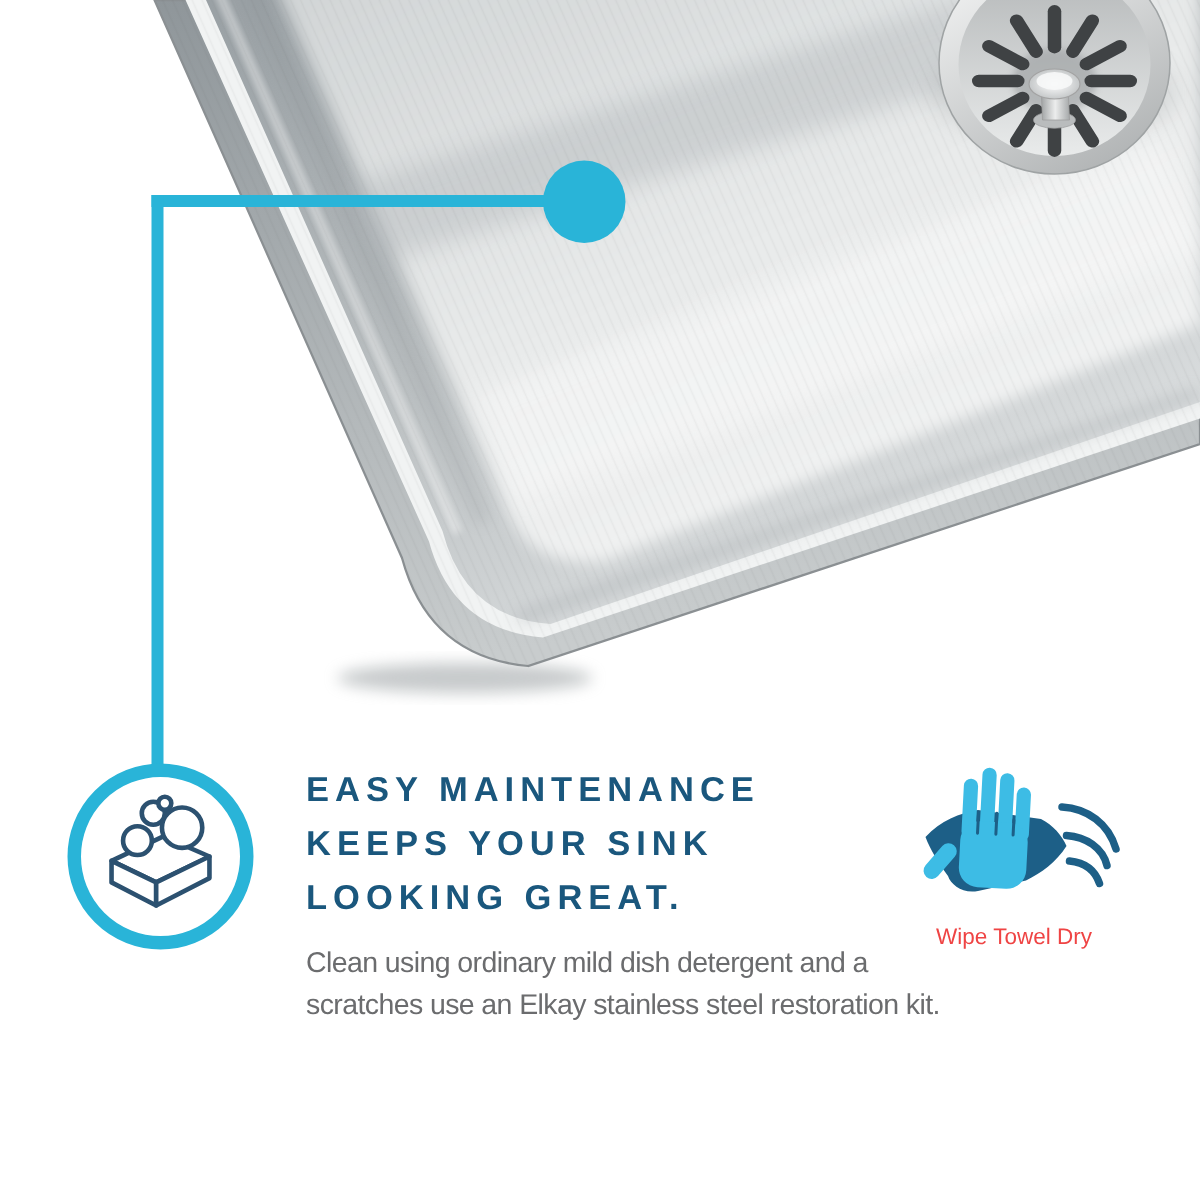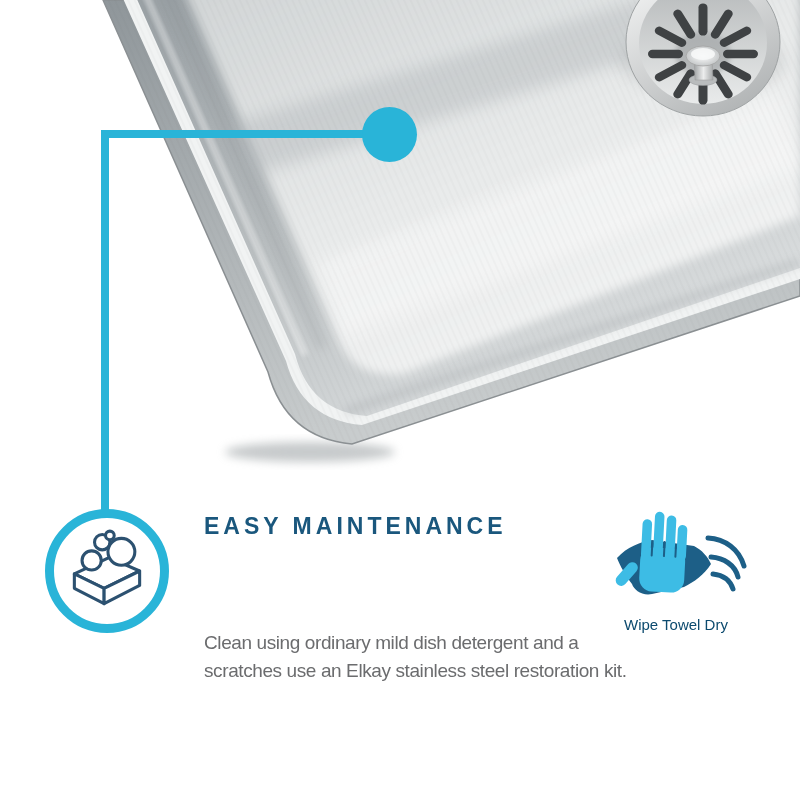--- a/index.html
+++ b/index.html
@@ -15,21 +15,21 @@
          border-radius:50%;background:#fff;display:flex;align-items:center;justify-content:center;}
   
   .headline{position:absolute;left:204px;top:508px;color:#1A577D;font-weight:bold;
             font-size:23px;letter-spacing:4px;line-height:36px;white-space:nowrap;}
   
   .bodytext{position:absolute;left:204px;top:629px;color:#6B6C6E;font-size:19px;
             letter-spacing:-0.4px;line-height:28px;white-space:nowrap;}
   
   .wipe-icon{position:absolute;left:592px;top:504px;width:172px;height:110px;}
   .wipe-label{position:absolute;left:590px;top:616px;width:172px;text-align:center;
-              color:#0c4a6e;font-size:15px;}
+              color:#ef4444;font-size:15px;}
   
   .logo{position:absolute;left:36px;top:728px;color:#1A577D;font-weight:bold;font-style:italic;
         font-size:41px;letter-spacing:2px;}
   .logo .reg{font-size:11px;font-style:normal;margin-left:1px;}
 </style>
 </head>
 <body>
 
 <div class="page">
 
@@ -142,20 +142,22 @@
         <circle cx="34" cy="39" r="10"></circle>
         <circle cx="45" cy="20" r="8"></circle>
         <circle cx="53" cy="13" r="4.5"></circle>
         <circle cx="65" cy="30" r="14"></circle>
       </g>
     </svg>
   </div>
 
   <div class="headline">
     <div>EASY MAINTENANCE</div>
+    <div>KEEPS YOUR SINK</div>
+    <div>LOOKING GREAT.</div>
   </div>
 
   <div class="bodytext">
     <div>Clean using ordinary mild dish detergent and a</div>
     <div>scratches use an Elkay stainless steel restoration kit.</div>
   </div>
 
   <div class="wipe-icon">
     <svg width="172" height="110" viewBox="0 0 172 110">
 

